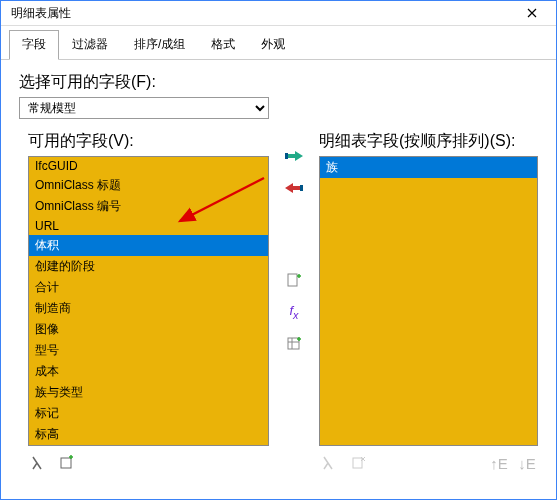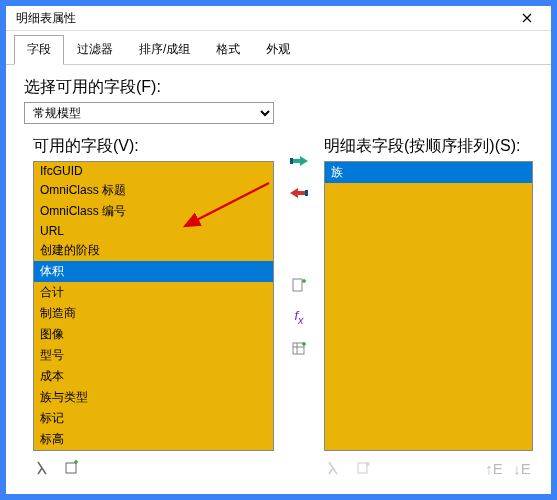--- a/index.html
+++ b/index.html
@@ -1,17 +1,17 @@
 <!DOCTYPE html>
 <html><head>
   <meta charset="utf-8">
   <style>
     * { box-sizing: border-box; margin: 0; padding: 0; }
     body { font-family: "Microsoft YaHei", "Segoe UI", sans-serif; font-size: 12px; background: #f0f0f0; width: 557px; height: 500px; overflow: hidden; }
-    .dialog { background: #fff; border: 6px solid #3b82f6; width: 557px; height: 500px; display: flex; flex-direction: column; }
+    .dialog { background: #fff; border: 1px solid #3b82f6; width: 557px; height: 500px; display: flex; flex-direction: column; }
     .titlebar { height: 28px; display: flex; align-items: center; padding: 0 4px 0 10px; border-bottom: 1px solid #ddd; }
     .titlebar .title { flex: 1; font-size: 12px; }
     .close-btn { width: 40px; height: 24px; display: flex; align-items: center; justify-content: center; cursor: pointer; }
     .close-btn svg { width: 10px; height: 10px; }
     .tabs { display: flex; border-bottom: 1px solid #ccc; padding: 4px 8px 0 8px; }
     .tab { padding: 5px 12px; border: 1px solid transparent; cursor: pointer; font-size: 12px; }
     .tab.active { border: 1px solid #aaa; border-bottom: 1px solid #fff; background: #fff; margin-bottom: -1px; }
     .content { flex: 1; padding: 12px 18px 8px 18px; display: flex; flex-direction: column; }
     .field-row { margin-bottom: 4px; font-size: 16px; }
     .select-wrap { margin-bottom: 12px; }
@@ -71,22 +71,22 @@
                 <marker id="ah" markerWidth="8" markerHeight="8" refX="6" refY="3" orient="auto">
                   <path d="M0,0 L7,3 L0,6 Z" fill="#d00"></path>
                 </marker>
               </defs>
             <line x1="90" y1="3" x2="6" y2="46" stroke="#d00" stroke-width="2.5" marker-end="url(#ah)"></line>
           </svg>
         <div class="list-item">IfcGUID</div>
             <div class="list-item">OmniClass 标题</div>
             <div class="list-item">OmniClass 编号</div>
             <div class="list-item">URL</div>
+            <div class="list-item selected">体积</div>
             <div class="list-item">创建的阶段</div>
-            <div class="list-item selected">体积</div>
             <div class="list-item">合计</div>
             <div class="list-item">制造商</div>
             <div class="list-item">图像</div>
             <div class="list-item">型号</div>
             <div class="list-item">成本</div>
             <div class="list-item">族与类型</div>
             <div class="list-item">标记</div>
             <div class="list-item">标高</div>
           </div>
         <div class="toolbar-under">

